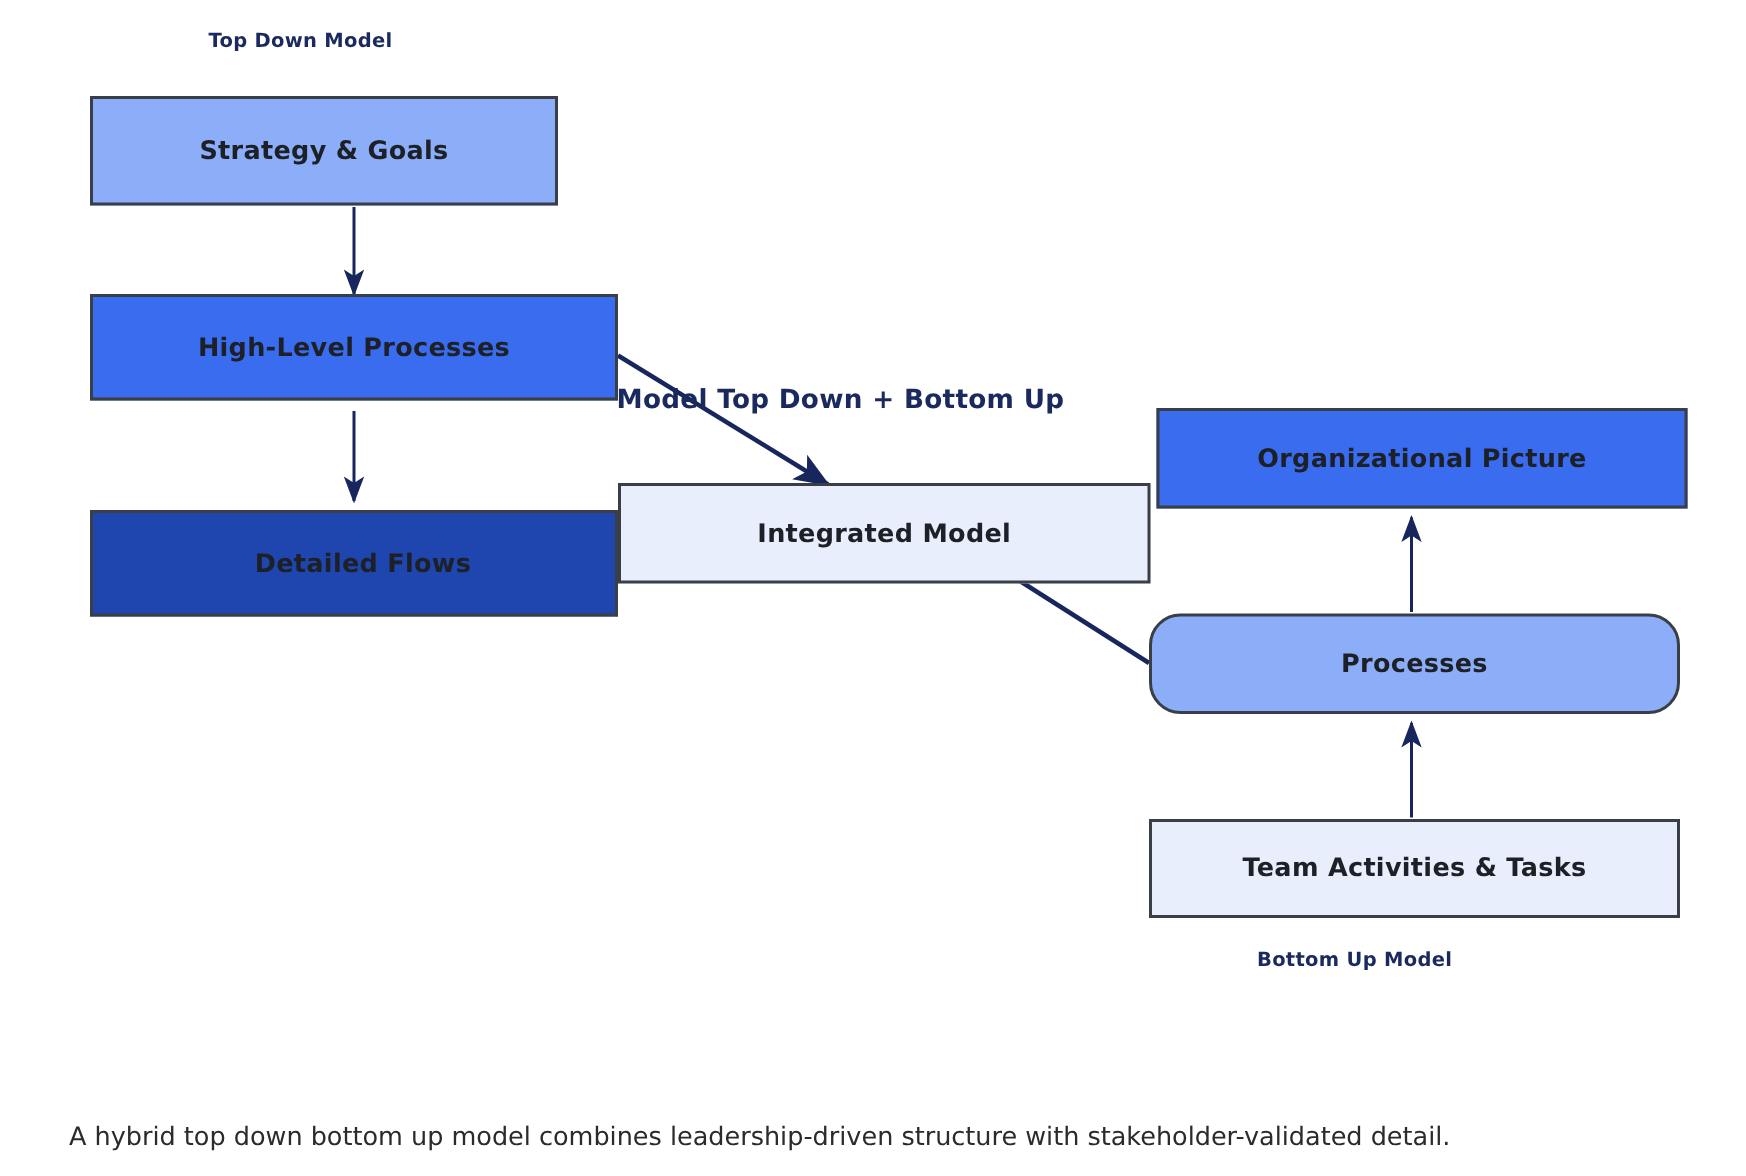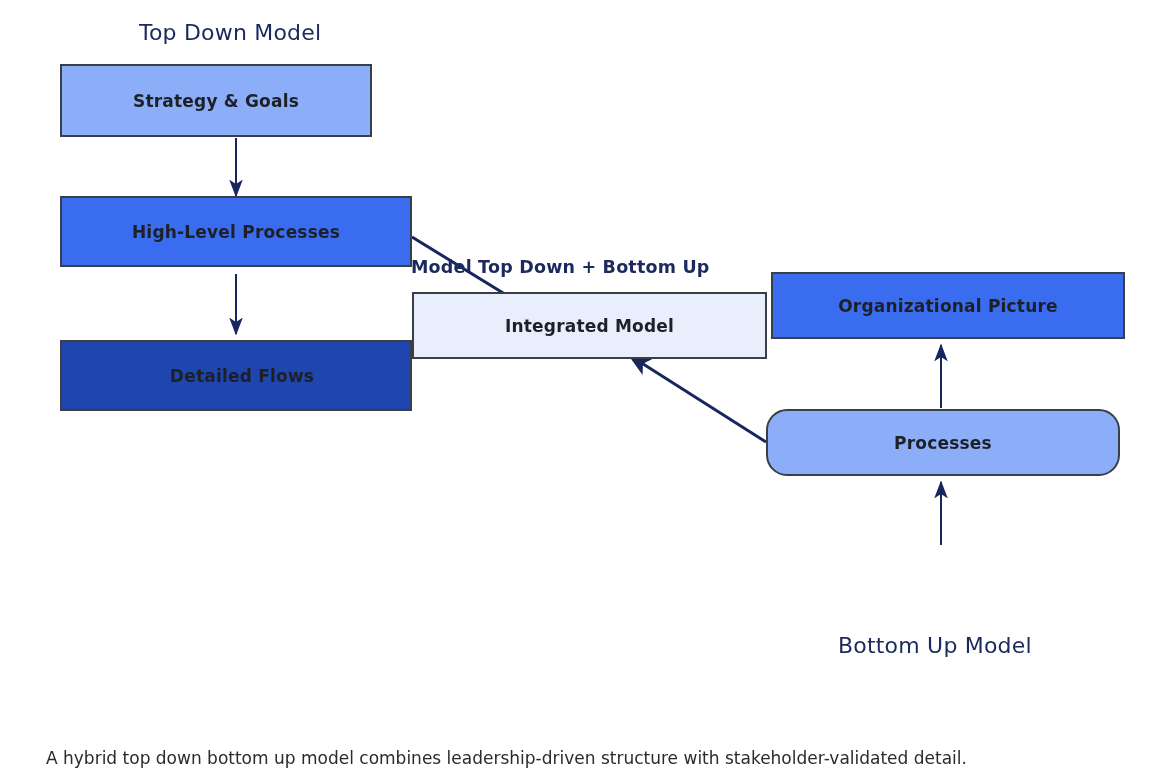--- a/index.html
+++ b/index.html
@@ -39,22 +39,22 @@
     color: #1d2026;
     font-weight: bold;
     font-size: 17px;
     letter-spacing: 0.2px;
     text-align: center;
   }
 
   .group-title {
     position: absolute;
     color: #1a2a5e;
-    font-weight: normal;
-    font-size: 22px;
+    font-weight: bold;
+    font-size: 13px;
     letter-spacing: 0.2px;
     white-space: nowrap;
   }
 
   .edge-label {
     position: absolute;
     color: #1a2a5e;
     font-weight: bold;
     font-size: 17.5px;
     letter-spacing: 0.2px;
@@ -71,21 +71,21 @@
     font-weight: normal;
     white-space: nowrap;
   }
 
   
   #node-strategy      { left: 60px;  top: 64px;  width: 312px; height: 73px;  background: #8caef8; }
   #node-highlevel     { left: 60px;  top: 196px; width: 352px; height: 71px;  background: #3a6cf0; }
   #node-detailed      { left: 60px;  top: 340px; width: 352px; height: 71px;  background: #1f46ae; padding-left: 12px; }
 
   
-  #node-integrated    { left: 412px; top: 292px; width: 355px; height: 67px;  background: #e8eefb; }
+  #node-integrated    { left: 412px; top: 322px; width: 355px; height: 67px;  background: #e8eefb; }
 
   
   #node-orgpicture    { left: 726px; top: 272px; width: 354px; height: 67px;  background: #3a6cf0; margin-left: 45px; }
   #node-processes     { left: 766px; top: 409px; width: 354px); height: 67px;  background: #8caef8; }
   #node-teamtasks     { left: 766px; top: 546px; width: 354px; height: 66px;  background: #e8eefb; }
 
   #title-topdown      { left: 139px; top: 20px; }
   #title-bottomup     { left: 838px; top: 633px; }
   #label-hybrid       { left: 411px; top: 257px; }
 </style>
@@ -123,18 +123,19 @@
   <div class="node" id="node-highlevel" style="background: rgb(58, 108, 240); border-color: rgb(58, 63, 71); color: rgb(29, 32, 38);">High-Level Processes</div>
 
   <div class="node" id="node-detailed" style="background: rgb(31, 70, 174); border-color: rgb(58, 63, 71); color: rgb(29, 32, 38);">Detailed Flows</div>
 
   <div class="node" id="node-integrated" style="background: rgb(232, 238, 251); border-color: rgb(58, 63, 71); color: rgb(29, 32, 38);">Integrated Model</div>
 
   <div class="node" id="node-orgpicture" style="background: rgb(58, 108, 240); border-color: rgb(58, 63, 71); color: rgb(29, 32, 38);">Organizational Picture</div>
 
   <div class="node" id="node-processes" style="background: rgb(140, 174, 248); border-color: rgb(58, 63, 71); color: rgb(29, 32, 38); width: 354px; border-radius: 21px;">Processes</div>
 
+  <div class="node" id="node-teamtasks" style="background: rgb(232, 238, 251); border-color: rgb(58, 63, 71); color: rgb(29, 32, 38);">Team Activities &amp; Tasks</div>
 
   <div class="edge-label" id="label-hybrid" style="color: rgb(26, 42, 94);">Model Top Down + Bottom Up</div>
 
   <div class="caption" style="color: rgb(43, 43, 43);">A hybrid top down bottom up model combines leadership-driven structure with stakeholder-validated detail.</div>
 
 </div>
 
 </body></html>

